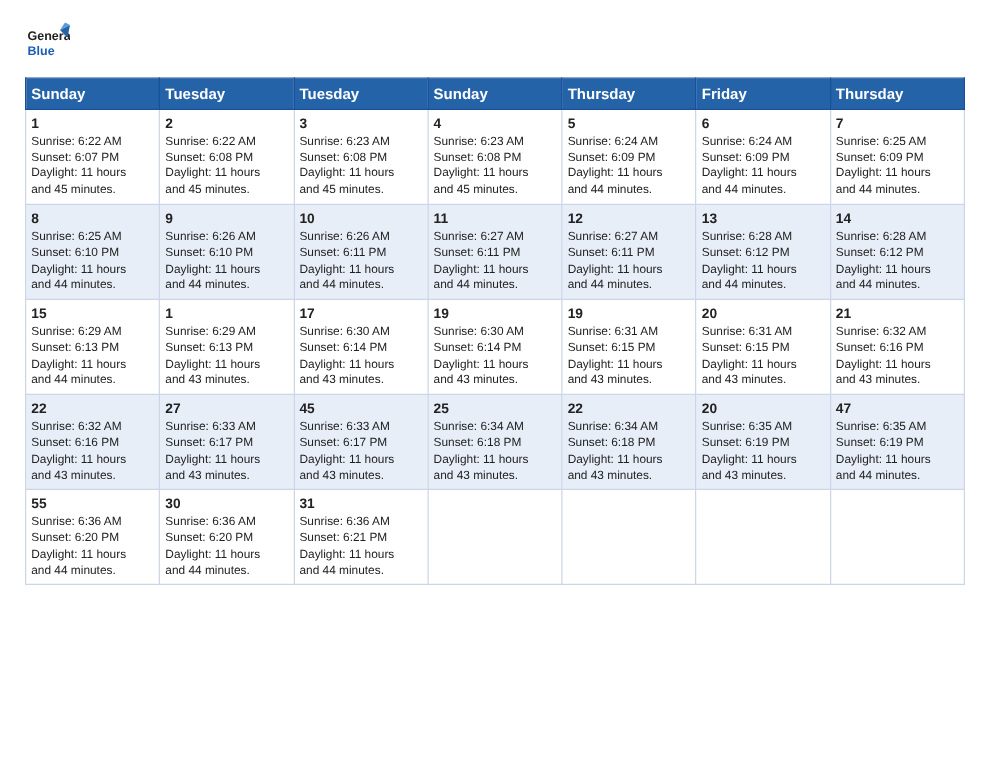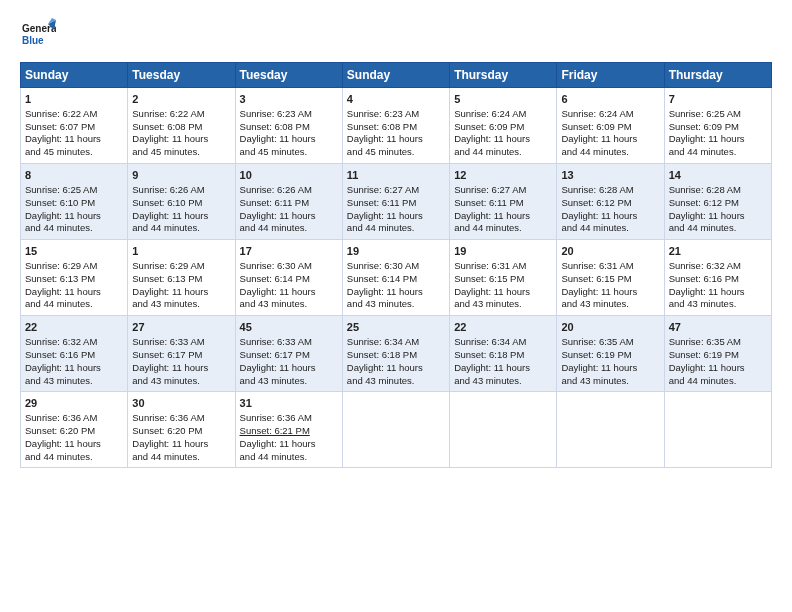--- a/index.html
+++ b/index.html
@@ -317,37 +317,37 @@
           <td>
             <span class="day-num">47</span>
             <span style="display: block;">Sunrise: 6:35 AM</span>
             <span style="display: block;">Sunset: 6:19 PM</span>
             <span style="display: block;">Daylight: 11 hours</span>
             <span style="display: block;">and 44 minutes.</span>
           </td>
         </tr>
         <tr>
           <td>
-            <span class="day-num">29</span>
+            <span class="day-num">55</span>
             <span style="display: block;">Sunrise: 6:36 AM</span>
             <span style="display: block;">Sunset: 6:20 PM</span>
             <span style="display: block;">Daylight: 11 hours</span>
             <span style="display: block;">and 44 minutes.</span>
           </td>
           <td>
             <span class="day-num">30</span>
             <span style="display: block;">Sunrise: 6:36 AM</span>
             <span style="display: block;">Sunset: 6:20 PM</span>
             <span style="display: block;">Daylight: 11 hours</span>
             <span style="display: block;">and 44 minutes.</span>
           </td>
           <td>
             <span class="day-num">31</span>
             <span style="display: block;">Sunrise: 6:36 AM</span>
-            <span style="display: block; text-decoration: underline;">Sunset: 6:21 PM</span>
+            <span style="display: block;">Sunset: 6:21 PM</span>
             <span style="display: block;">Daylight: 11 hours</span>
             <span style="display: block;">and 44 minutes.</span>
           </td>
           <td></td>
           <td></td>
           <td></td>
           <td></td>
         </tr>
       </tbody>
   </table>

